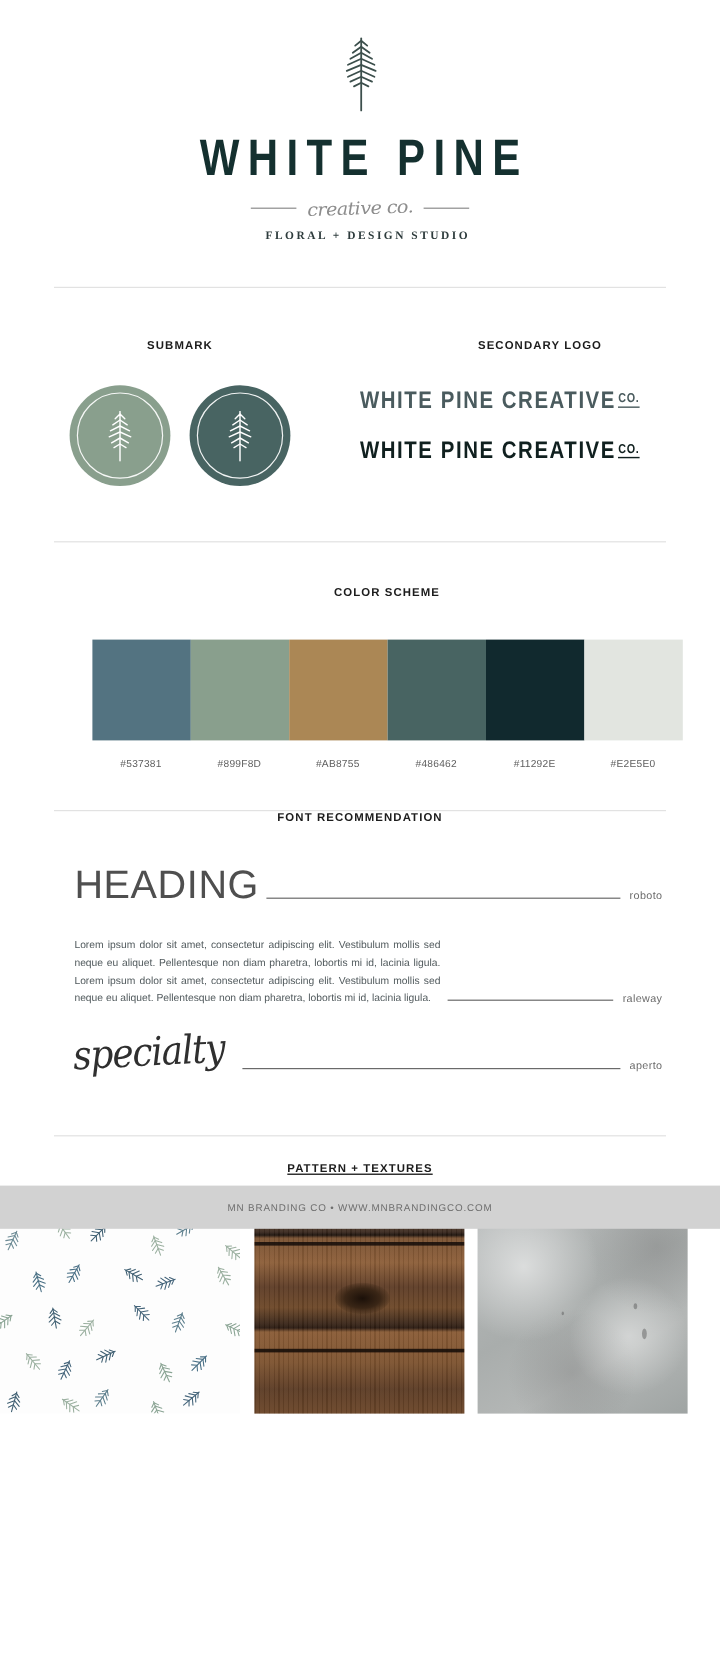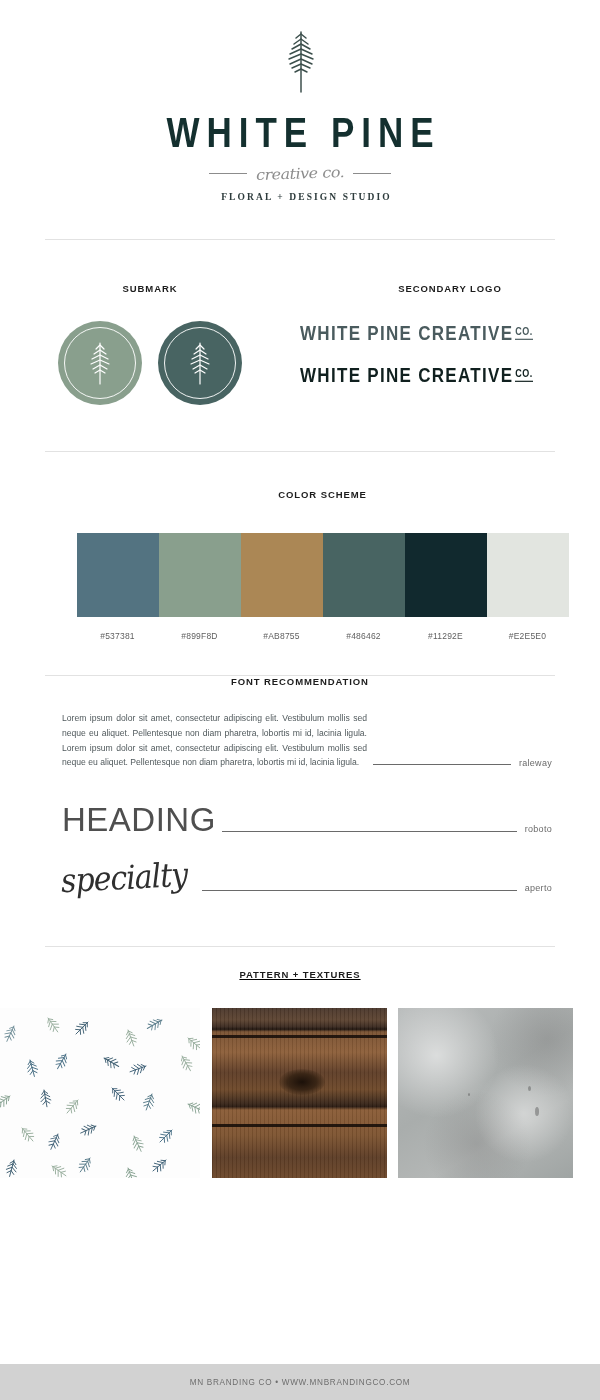--- a/index.html
+++ b/index.html
@@ -2,21 +2,21 @@
 <html><head>
 <meta charset="utf-8">
 <style>
   * { box-sizing: border-box; margin: 0; padding: 0; }
   html, body {
     width: 600px; height: 1400px;
     background: #ffffff;
     font-family: "Liberation Sans", sans-serif;
     overflow: hidden;
   }
-  .page { position: relative; width: 600px; height: 1400px; background: #fff; }
+  .page { position: relative; width: 600px; height: 1036px; background: #fff; }
 
   
   .divider { height: 1px; background: #e2e2e2; margin: 0 auto; }
   .section-title {
     text-align: center;
     font-weight: bold;
     font-size: 9.5px;
     letter-spacing: 0.9px;
     color: #1c1c1c;
     font-family: "Liberation Sans", sans-serif;
@@ -172,21 +172,21 @@
       radial-gradient(circle at 85% 18%, rgba(120,120,120,0.35) 0%, rgba(120,120,120,0) 28%),
       radial-gradient(circle at 45% 80%, rgba(110,110,110,0.30) 0%, rgba(110,110,110,0) 32%),
       linear-gradient(150deg, #b9bcbc 0%, #a9adac 45%, #b4b7b6 70%, #9fa4a3 100%);
   }
   .concrete-speck {
     position: absolute; background: rgba(70,70,70,0.4); border-radius: 50%;
   }
 
   
   .footer {
-    position: absolute; left: 0; bottom: 0;
+    position: absolute; left: 0; bottom: 12px;
     width: 600px; height: 36px;
     background: #d2d2d2;
     display: flex; align-items: center; justify-content: center;
   }
   .footer-text {
     font-size: 8.2px; letter-spacing: 0.7px; color: #6e6e6e;
   }
 </style>
 </head>
 <body>
@@ -289,30 +289,30 @@
         <div class="swatch-label">#E2E5E0</div>
       </div>
     </div>
   </div>
 
   <div class="divider" style="width:510px; margin-top:34px;"></div>
 
   <div style="">
     <div class="section-title">FONT RECOMMENDATION</div>
 
+    <div class="font-row" style="margin:31px 48px 0 62px;">
+      <span class="heading-word">HEADING</span>
+      <span class="rule-fill"></span>
+      <span class="font-name">roboto</span>
+    </div>
+
     <div class="font-row" style="margin:24px 48px 0 62px; align-items:flex-end;">
       <span class="body-copy">Lorem ipsum dolor sit amet, consectetur adipiscing elit. Vestibulum mollis sed neque eu aliquet. Pellentesque non diam pharetra, lobortis mi id, lacinia ligula. Lorem ipsum dolor sit amet, consectetur adipiscing elit. Vestibulum mollis sed neque eu aliquet. Pellentesque non diam pharetra, lobortis mi id, lacinia ligula.</span>
       <span class="rule-fill" style="margin-bottom:5px;"></span>
       <span class="font-name" style="padding-bottom:2px;">raleway</span>
-    </div>
-
-    <div class="font-row" style="margin:31px 48px 0 62px;">
-      <span class="heading-word">HEADING</span>
-      <span class="rule-fill"></span>
-      <span class="font-name">roboto</span>
     </div>
 
     <div class="font-row" style="margin:26px 48px 0 62px;">
       <span class="specialty-word">specialty</span>
       <span class="rule-fill" style="margin-bottom:9px; margin-left:14px;"></span>
       <span class="font-name" style="padding-bottom:7px;">aperto</span>
     </div>
   </div>
 
   <div class="divider" style="width:510px; margin-top:46px;"></div>

